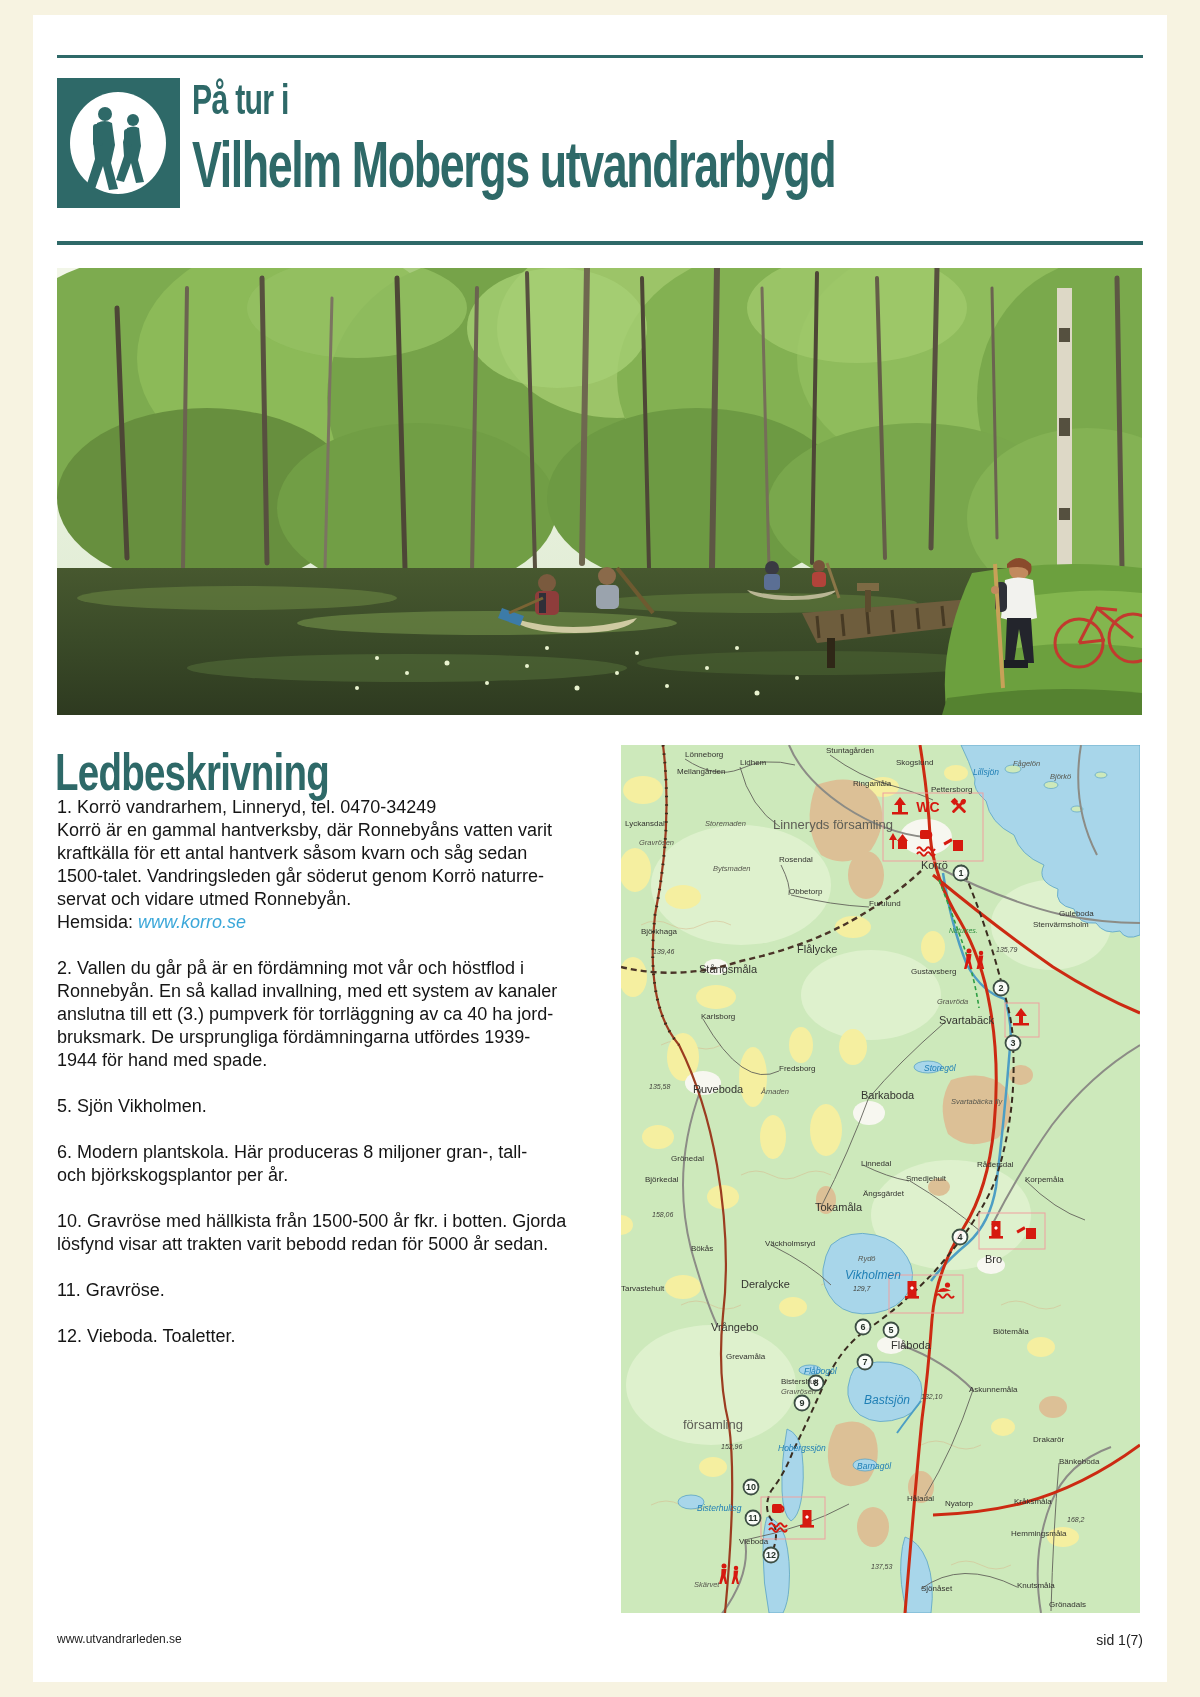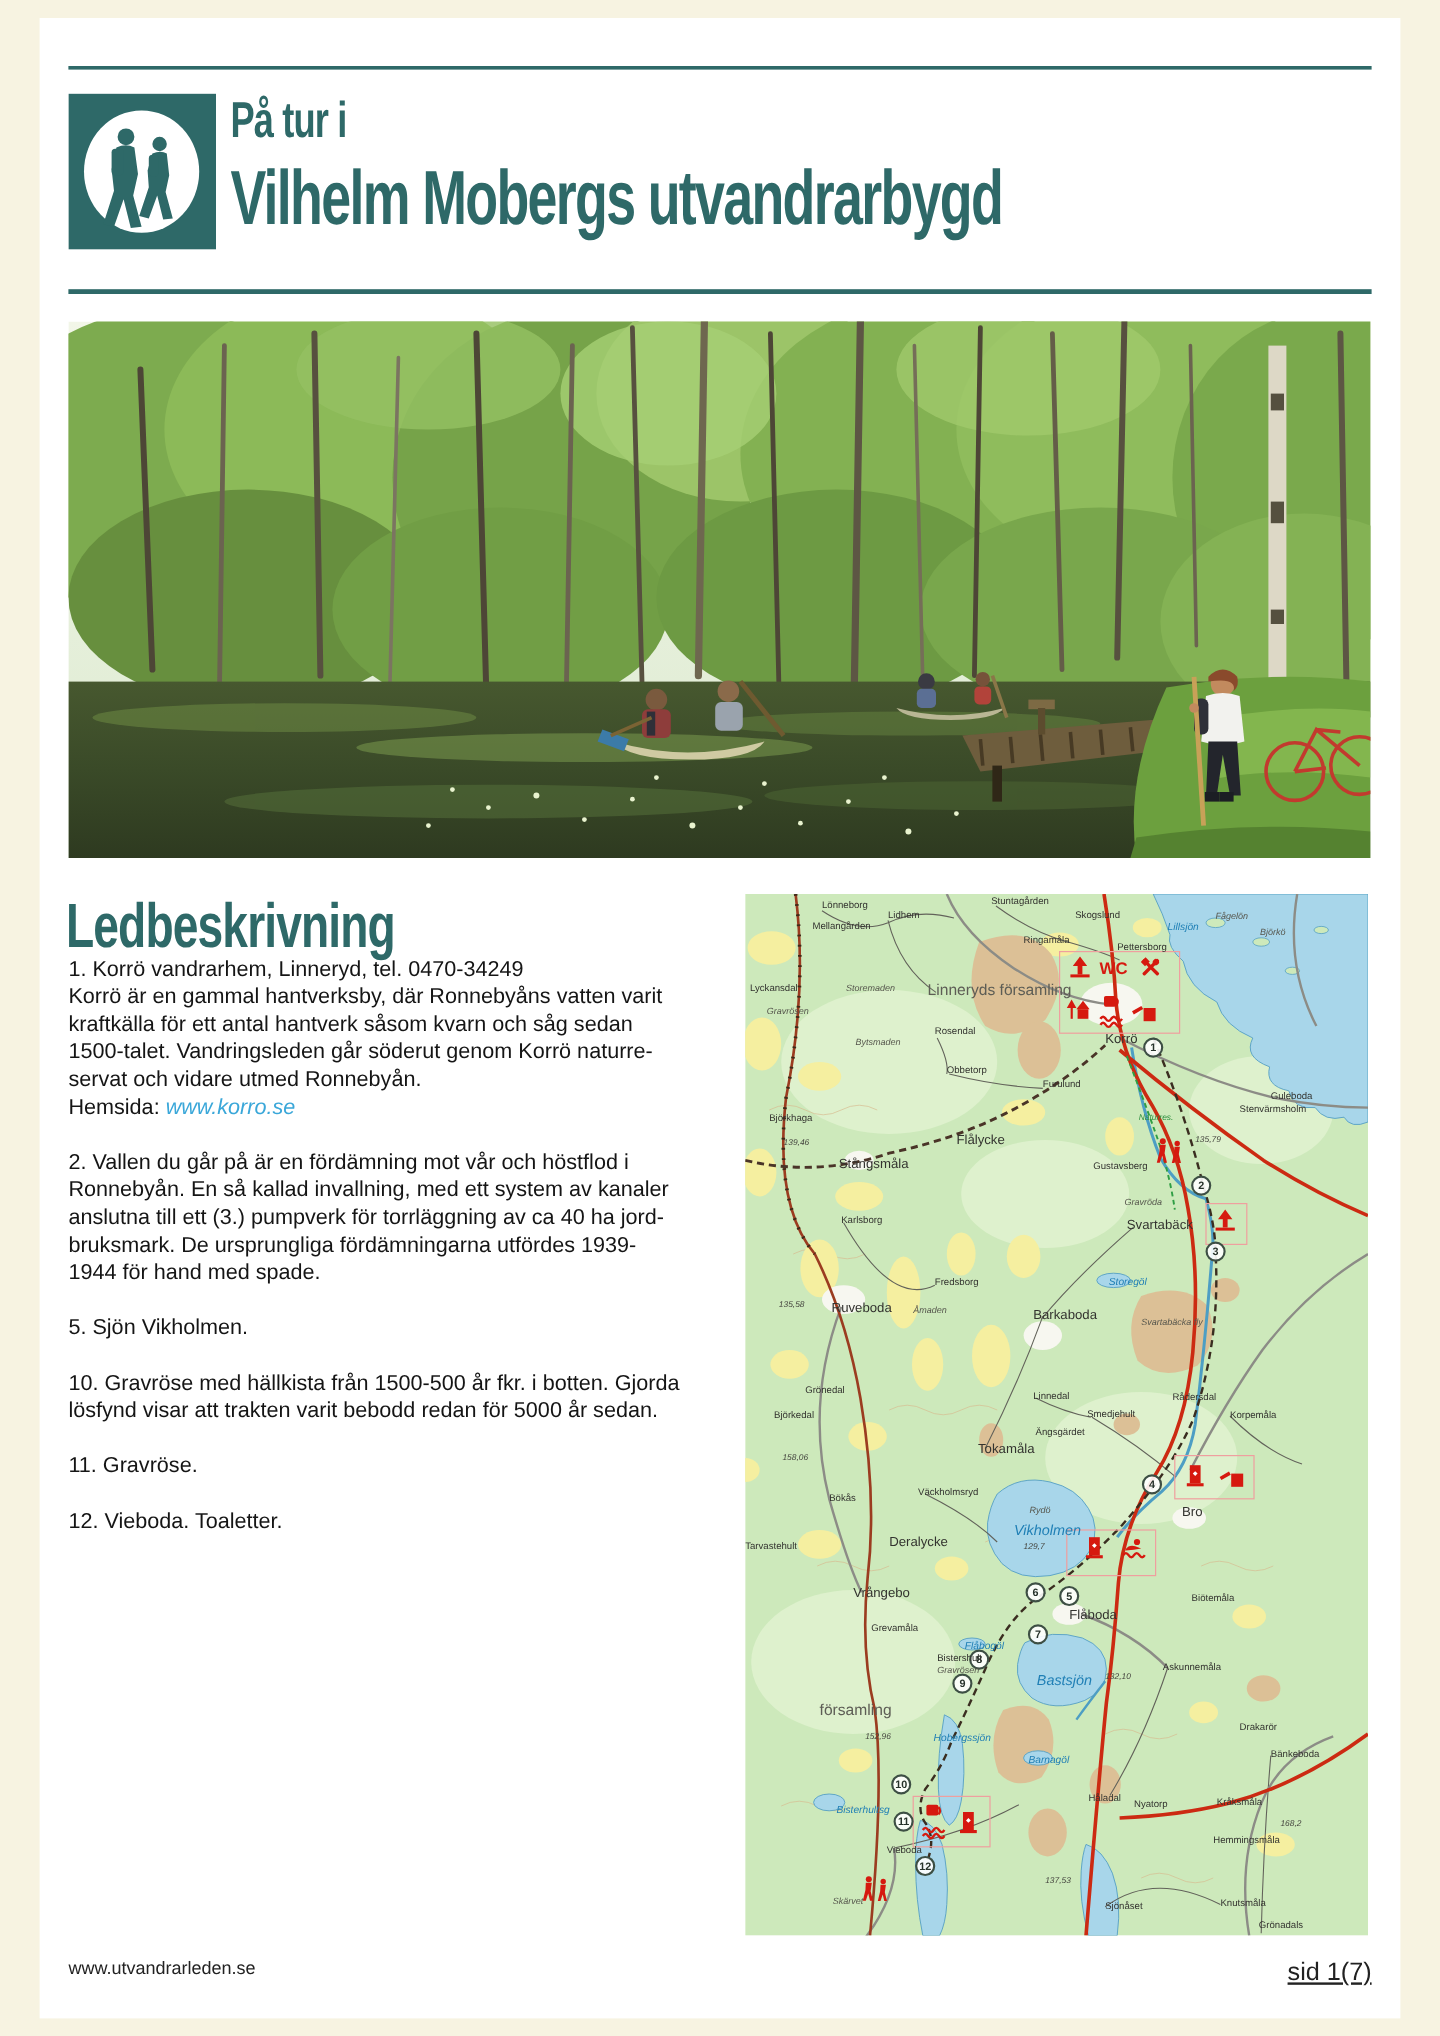--- a/index.html
+++ b/index.html
@@ -10,22 +10,22 @@
   .rule.mid{top:241px;}
   .logo{position:absolute;left:57px;top:78px;width:123px;height:130px;}
   .title-small{position:absolute;left:192px;top:76px;color:#2e6968;font-size:42px;font-weight:bold;transform:scaleX(0.72);transform-origin:left top;letter-spacing:-1px;white-space:nowrap;}
   .title-main{position:absolute;left:192px;top:128px;color:#2e6968;font-size:64px;font-weight:bold;transform:scaleX(0.70);transform-origin:left top;letter-spacing:-2px;white-space:nowrap;}
   .photo{position:absolute;left:57px;top:268px;width:1085px;height:447px;}
   .section-heading{position:absolute;left:55px;top:742px;color:#2e6968;font-size:52px;font-weight:bold;transform:scaleX(0.74);transform-origin:left top;letter-spacing:-1px;white-space:nowrap;}
   .textcol{position:absolute;left:57px;top:796px;width:540px;color:#151515;font-size:18px;line-height:23px;}
   .textcol p{margin:0 0 23px 0;white-space:pre-line;}
   .textcol a{color:#3aa7d9;text-decoration:none;font-style:italic;}
   .mapwrap{position:absolute;left:621px;top:745px;width:519px;height:868px;}
-  .footer-left{position:absolute;left:57px;top:1632px;font-size:15px;color:#222;}
-  .footer-right{position:absolute;right:57px;top:1632px;font-size:21px;color:#222;text-decoration:underline;}
+  .footer-left{position:absolute;left:57px;top:1632px;font-size:12px;color:#222;}
+  .footer-right{position:absolute;right:57px;top:1632px;font-size:14px;color:#222;}
   
   .ml{font-family:"Liberation Sans",sans-serif;font-size:8px;fill:#33332f;}
   .ml.big{font-size:11px;}
   .ml.gray{font-size:13px;fill:#5d5d55;}
   .ml.italic{font-style:italic;font-size:7.5px;fill:#56564d;}
   .ml.water{font-style:italic;font-size:8.5px;fill:#1f7fb5;}
   .ml.waterbig{font-style:italic;font-size:12px;fill:#1f7fb5;}
   .ml.elev{font-style:italic;font-size:7px;fill:#44443e;}
   .ml.reserve{font-style:italic;font-size:7px;fill:#2f8f3f;}
   .wpn{font:bold 9px "Liberation Sans",sans-serif;fill:#27332b;text-anchor:middle;}
@@ -207,20 +207,22 @@
 kraftkälla för ett antal hantverk såsom kvarn och såg sedan
 1500-talet. Vandringsleden går söderut genom Korrö naturre-
 servat och vidare utmed Ronnebyån.</span>
 <span>Hemsida: </span><a href="#">www.korro.se</a></p>
   <p>2. Vallen du går på är en fördämning mot vår och höstflod i
 Ronnebyån. En så kallad invallning, med ett system av kanaler
 anslutna till ett (3.) pumpverk för torrläggning av ca 40 ha jord-
 bruksmark. De ursprungliga fördämningarna utfördes 1939-
 1944 för hand med spade.</p>
   <p>5. Sjön Vikholmen.</p>
+  <p>6. Modern plantskola. Här produceras 8 miljoner gran-, tall-
+och björkskogsplantor per år.</p>
   <p>10. Gravröse med hällkista från 1500-500 år fkr. i botten. Gjorda
 lösfynd visar att trakten varit bebodd redan för 5000 år sedan.</p>
   <p>11. Gravröse.</p>
   <p>12. Vieboda. Toaletter.</p>
 </div>
 
 <svg class="mapwrap" viewBox="0 0 519 868" xmlns="http://www.w3.org/2000/svg">
   <rect width="519" height="868" fill="#cde9bb"></rect>
 
   <g fill="#def1cd">

